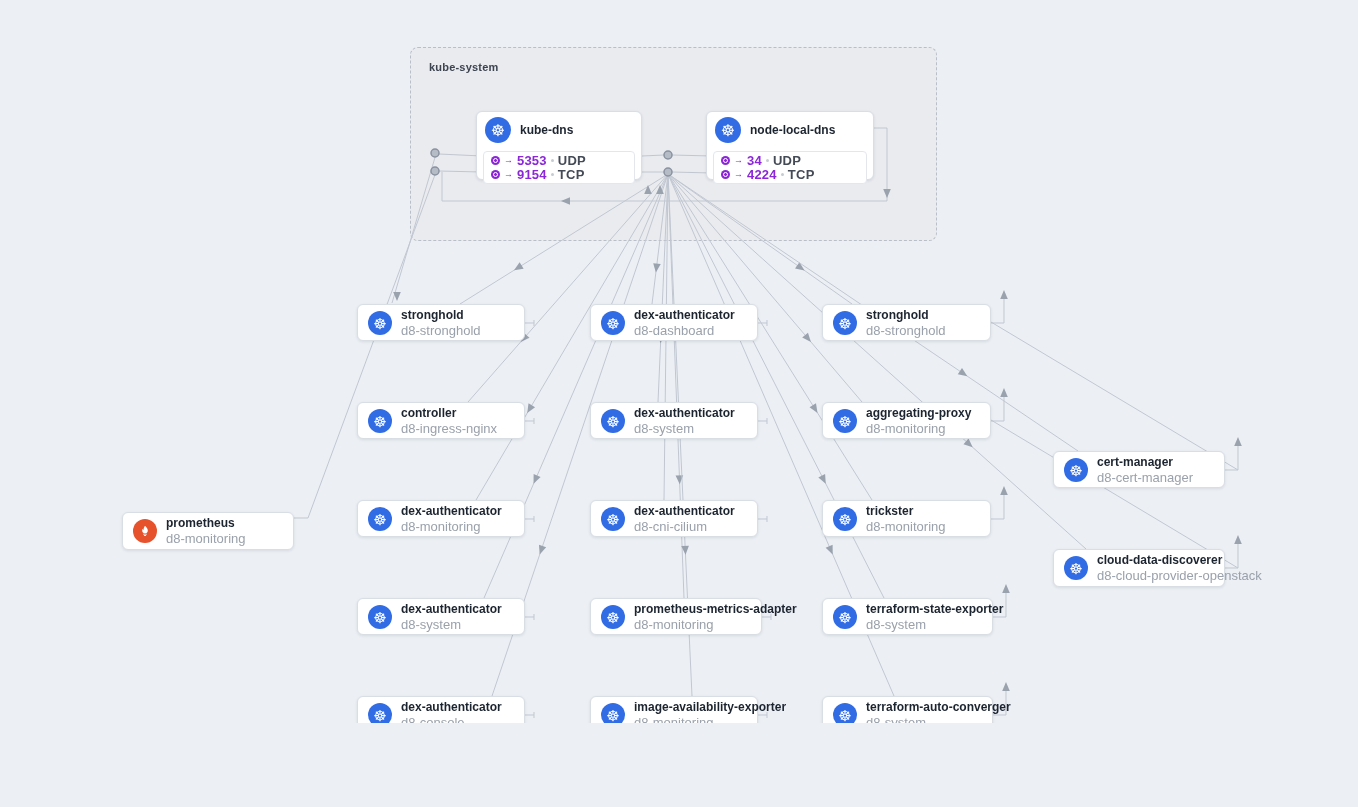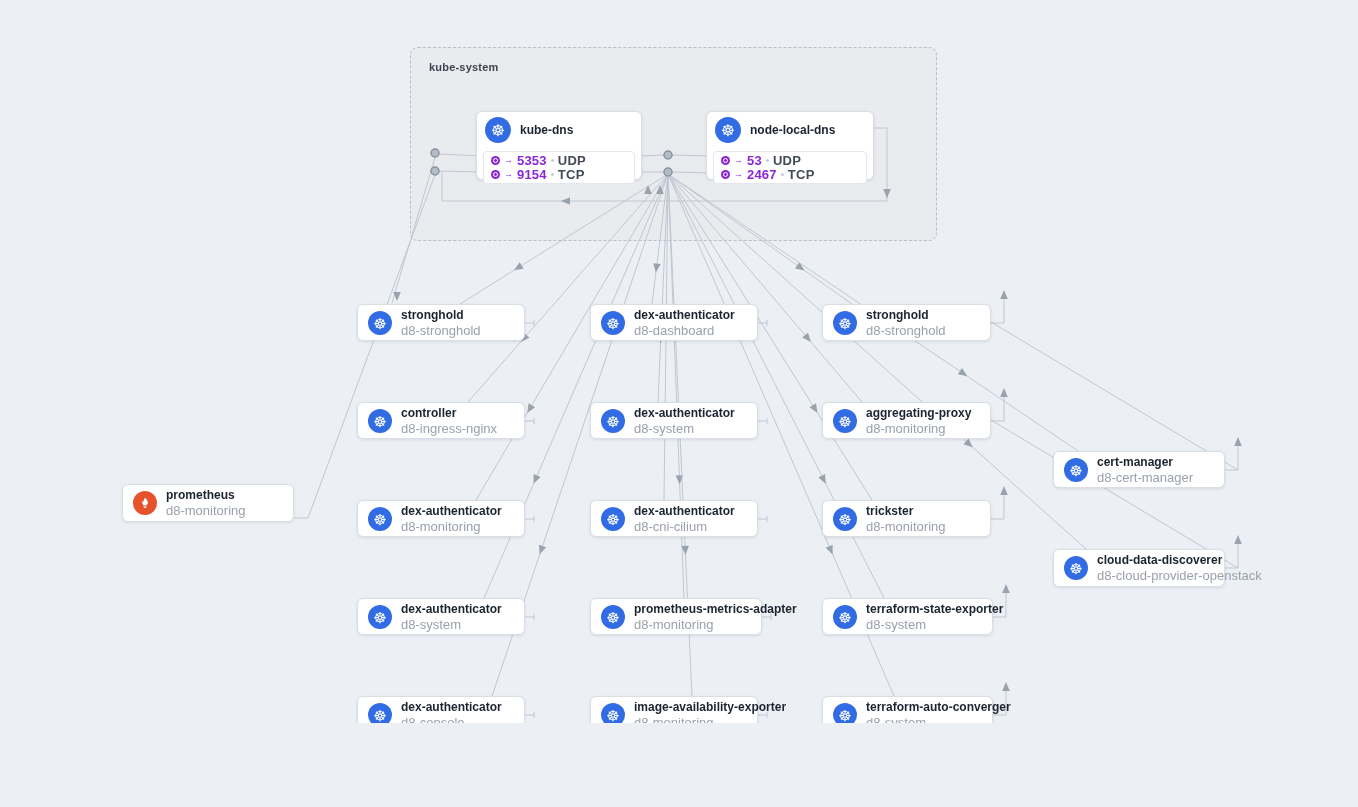--- a/index.html
+++ b/index.html
@@ -194,30 +194,30 @@
           <div class="t-wrap">
             <div class="title">node-local-dns</div>
           </div>
         </div>
         <div class="ports">
           <div class="port-row">
             <span class="port-icon">
               <i></i>
             </span>
             <span class="port-arrow">→</span>
-            <span class="port-num">53</span>
+            <span class="port-num">34</span>
             <span class="port-sep"></span>
             <span class="port-proto">UDP</span>
           </div>
           <div class="port-row">
             <span class="port-icon">
               <i></i>
             </span>
             <span class="port-arrow">→</span>
-            <span class="port-num">2467</span>
+            <span class="port-num">4224</span>
             <span class="port-sep"></span>
             <span class="port-proto">TCP</span>
           </div>
         </div>
       </div>
       <div class="card card-sm" style="left: 357px; top: 304px; width: 168px; height: 37px;">
         <div class="card-head">
           <span class="icon kubernetes">☸</span>
           <div class="t-wrap">
             <div class="title">stronghold</div>
@@ -227,21 +227,21 @@
       </div>
       <div class="card card-sm" style="left: 357px; top: 402px; width: 168px; height: 37px;">
         <div class="card-head">
           <span class="icon kubernetes">☸</span>
           <div class="t-wrap">
             <div class="title">controller</div>
             <div class="sub">d8-ingress-nginx</div>
           </div>
         </div>
       </div>
-      <div class="card card-sm" style="left: 122px; top: 484px; width: 172px; height: 38px;">
+      <div class="card card-sm" style="left: 122px; top: 512px; width: 172px; height: 38px;">
         <div class="card-head">
           <span class="icon prometheus">
             <svg viewBox="0 0 24 24" width="14" height="14" aria-hidden="true">
               <path fill="#fff" d="M12 3c2.2 2.6 4.8 4.6 4.8 8a4.8 4.8 0 0 1-9.6 0c0-1.1.3-2 .8-2.9.3 1 .9 1.7 1.6 2.2-.2-2.9 1-5.4 2.4-7.3z"></path>
               <rect x="8.6" y="16.6" width="6.8" height="1.6" rx="0.8" fill="#fff"></rect>
               <rect x="10" y="19" width="4" height="1.4" rx="0.7" fill="#fff"></rect>
             </svg>
           </span>
           <div class="t-wrap">
             <div class="title">prometheus</div>

